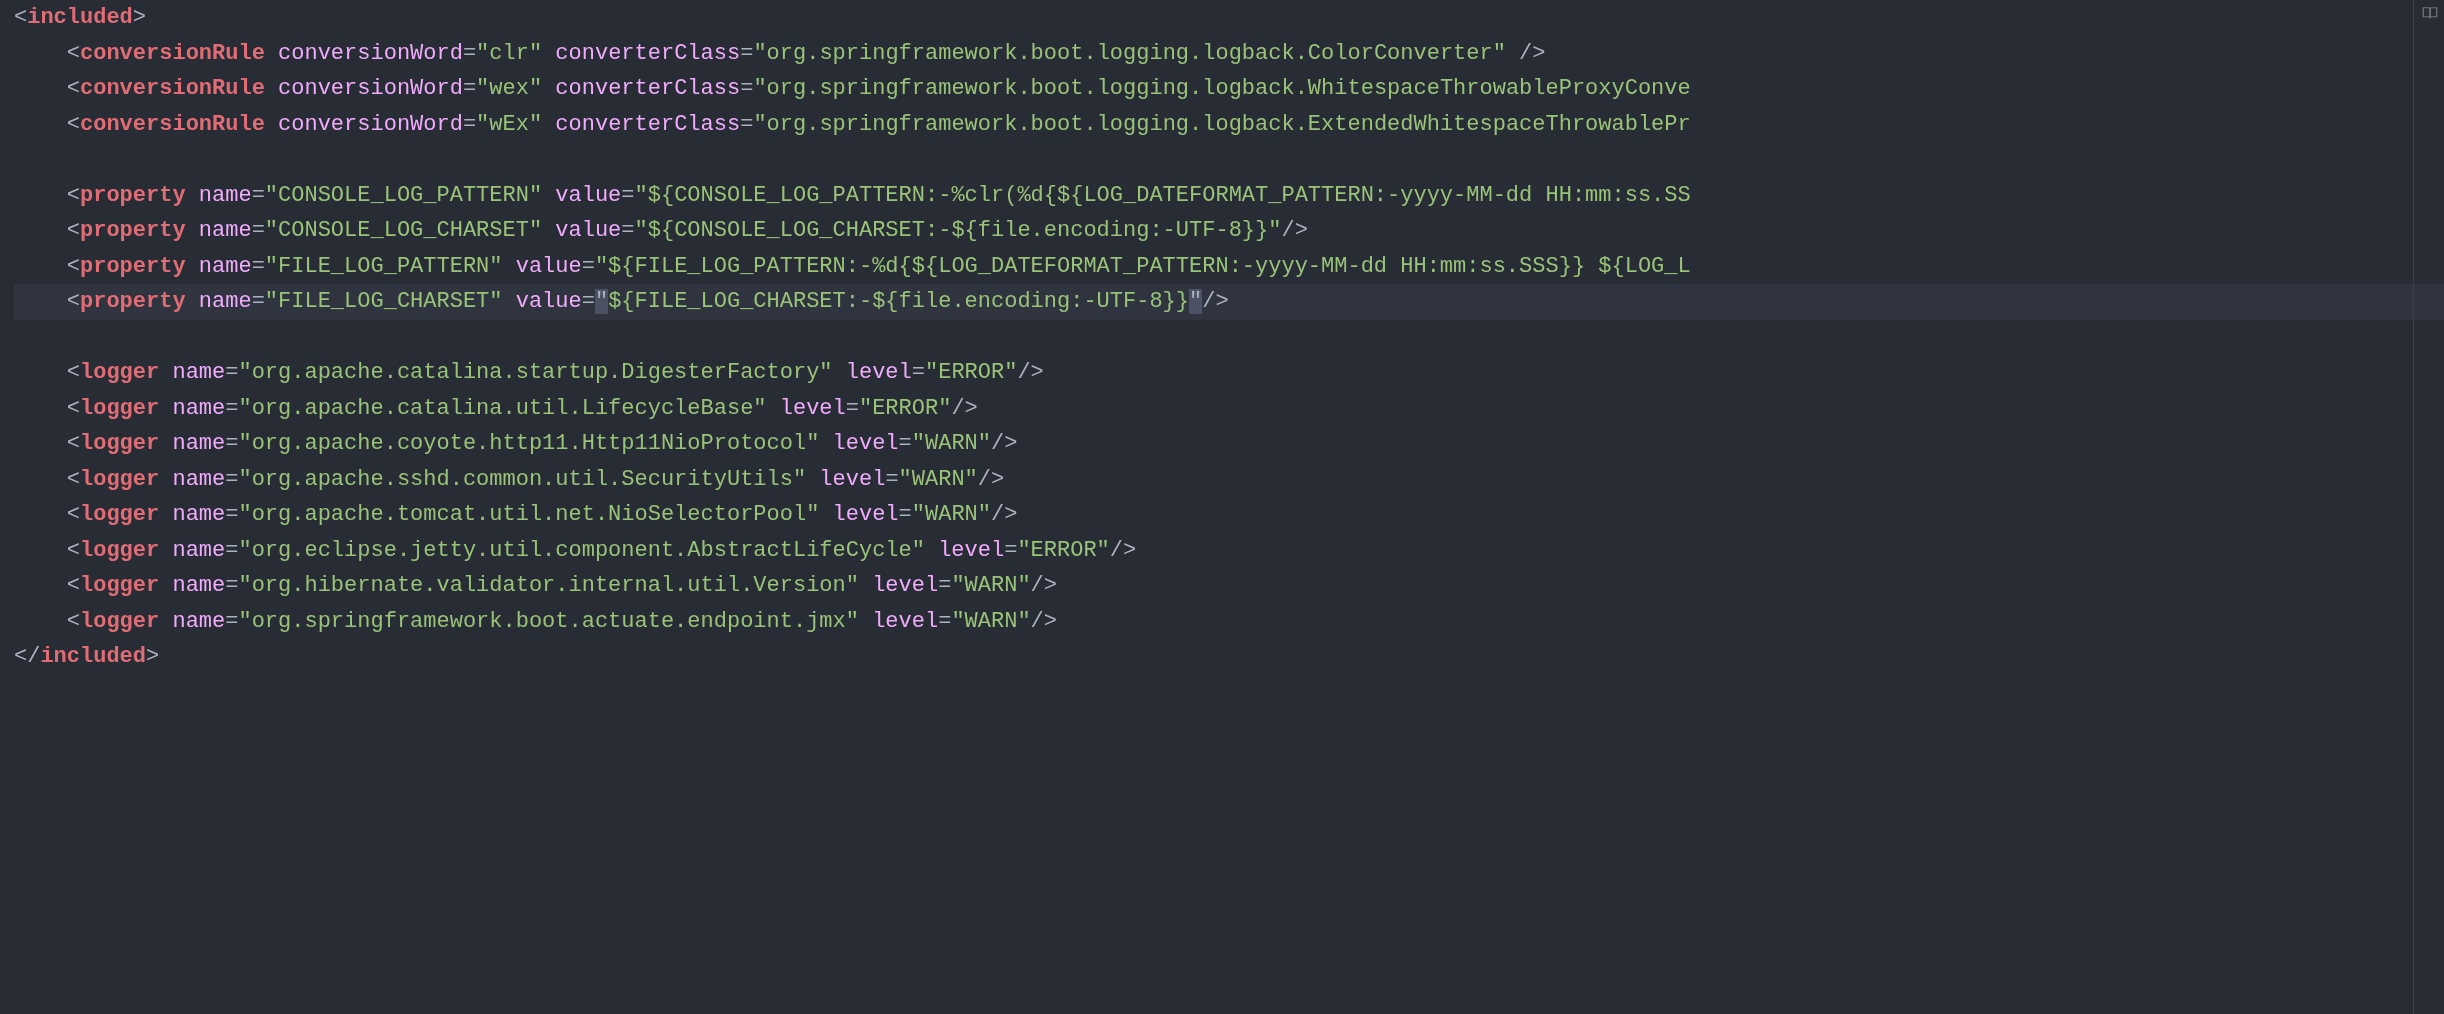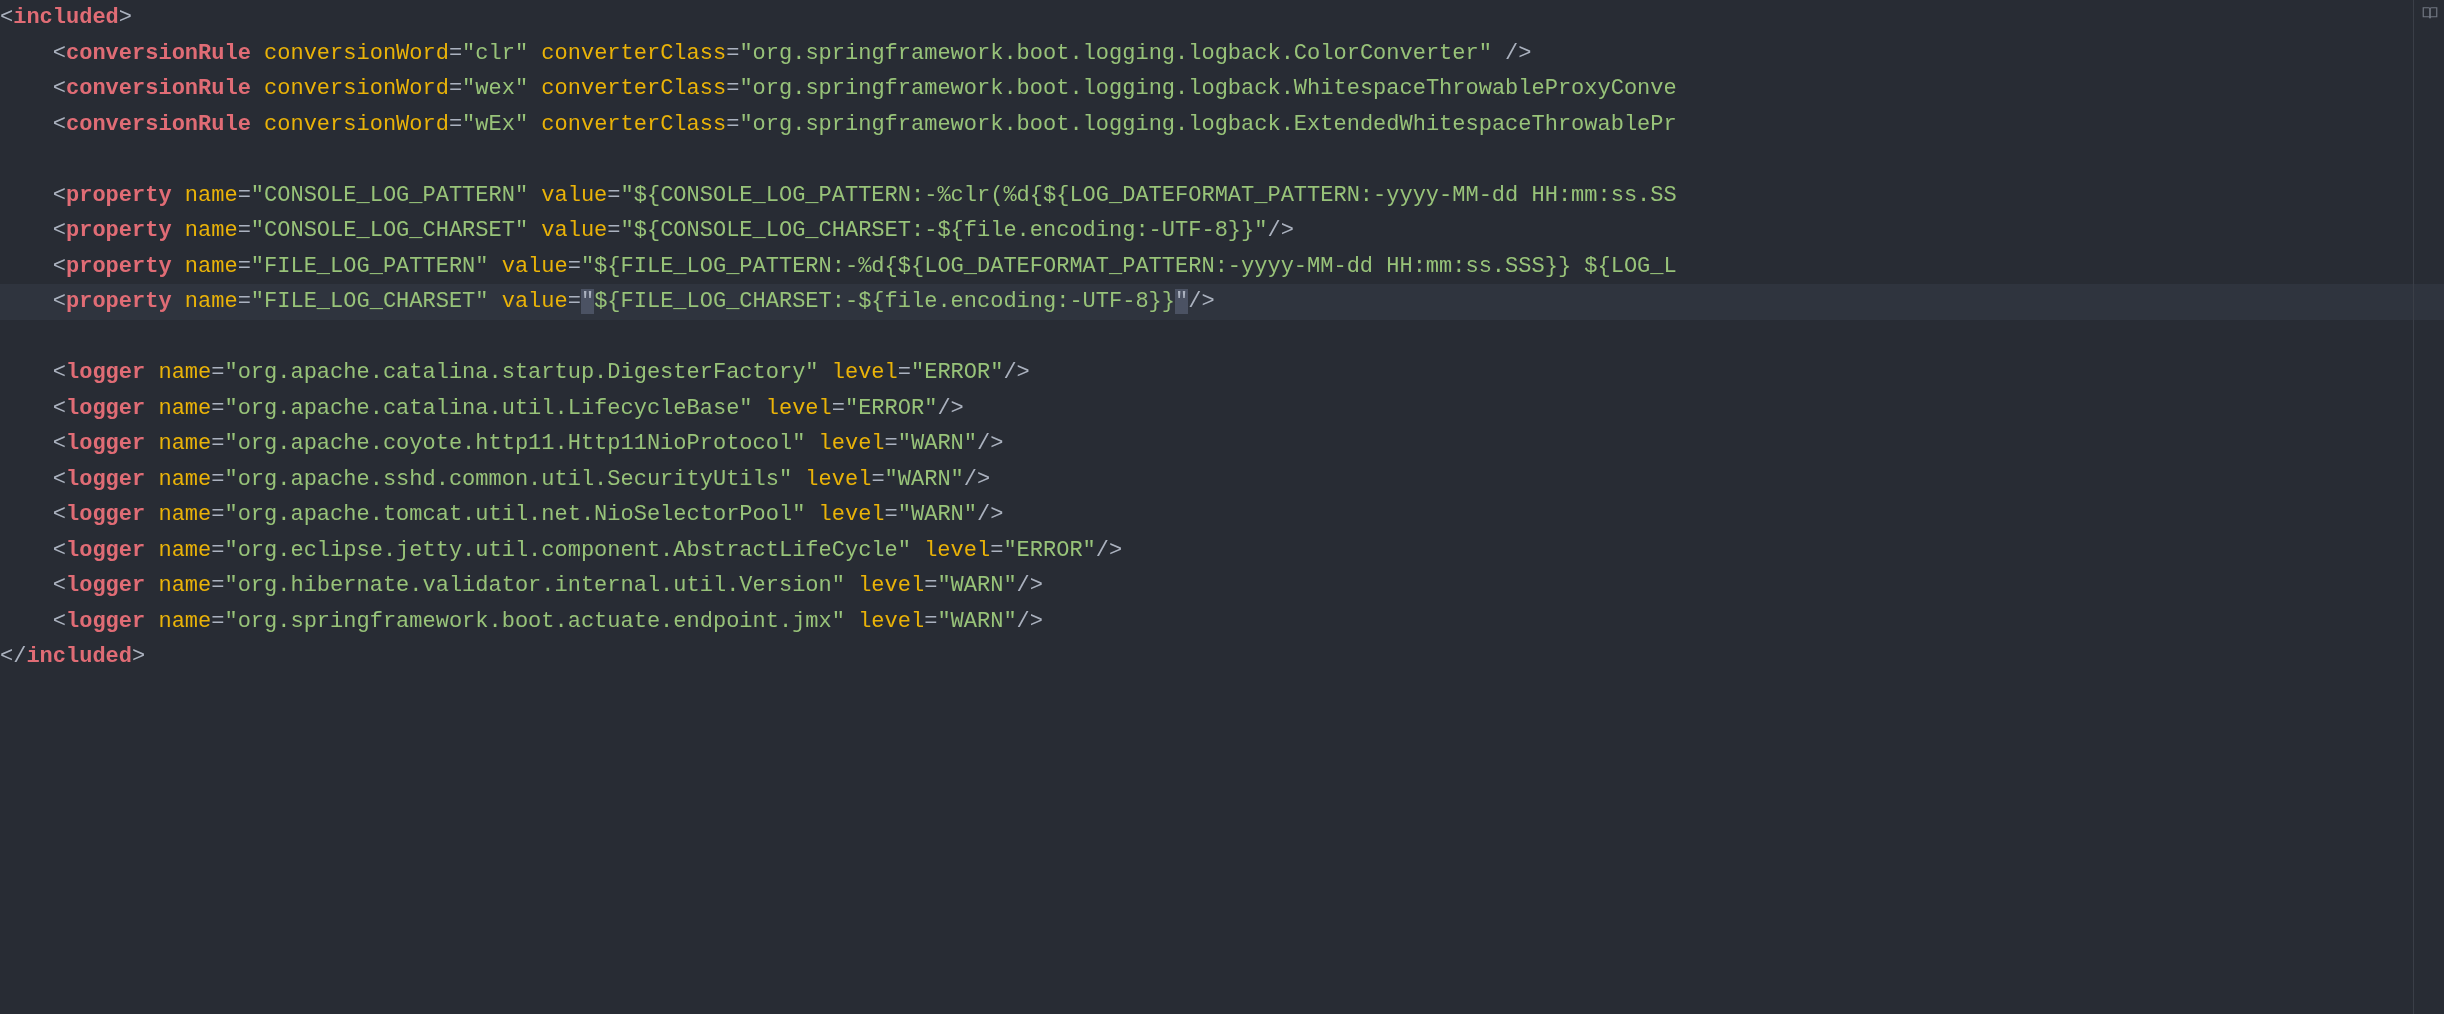--- a/index.html
+++ b/index.html
@@ -19,31 +19,32 @@
     white-space: pre;
     overflow: hidden;
     position: relative;
     width: 100%;
     height: 100%;
   }
   .line {
     height: 35.5px;
     padding-left: 0;
     white-space: pre;
+    margin-left: 14px;
   }
   .line.highlighted {
     background: #2f343e;
   }
   .line.highlighted .quote-hl {
     background: #4b5263;
     color: #abb2bf;
   }
   .tag-bracket { color: #abb2bf; }
   .tag-name { color: #e06c75; font-weight: 600; }
-  .attr-name { color: #eab308; }
+  .attr-name { color: #f0abfc; }
   .attr-eq { color: #abb2bf; }
   .attr-val { color: #98c379; }
   .gutter-right {
     position: absolute;
     top: 0;
     right: 0;
     width: 28px;
     height: 100%;
     display: flex;
     justify-content: center;

